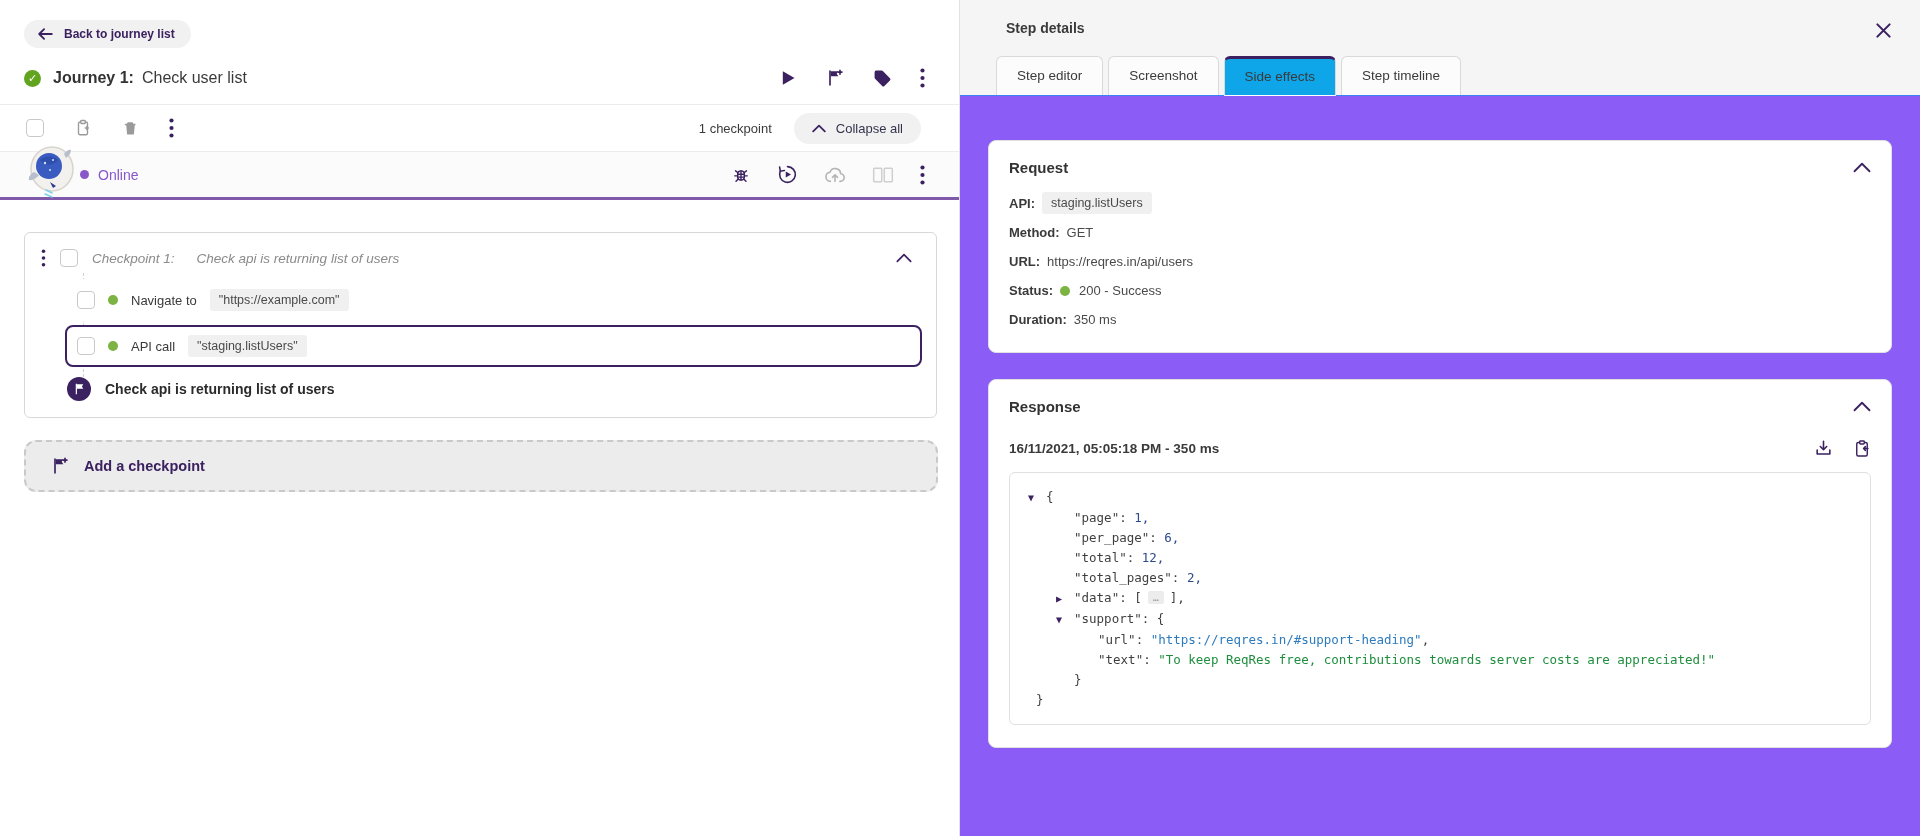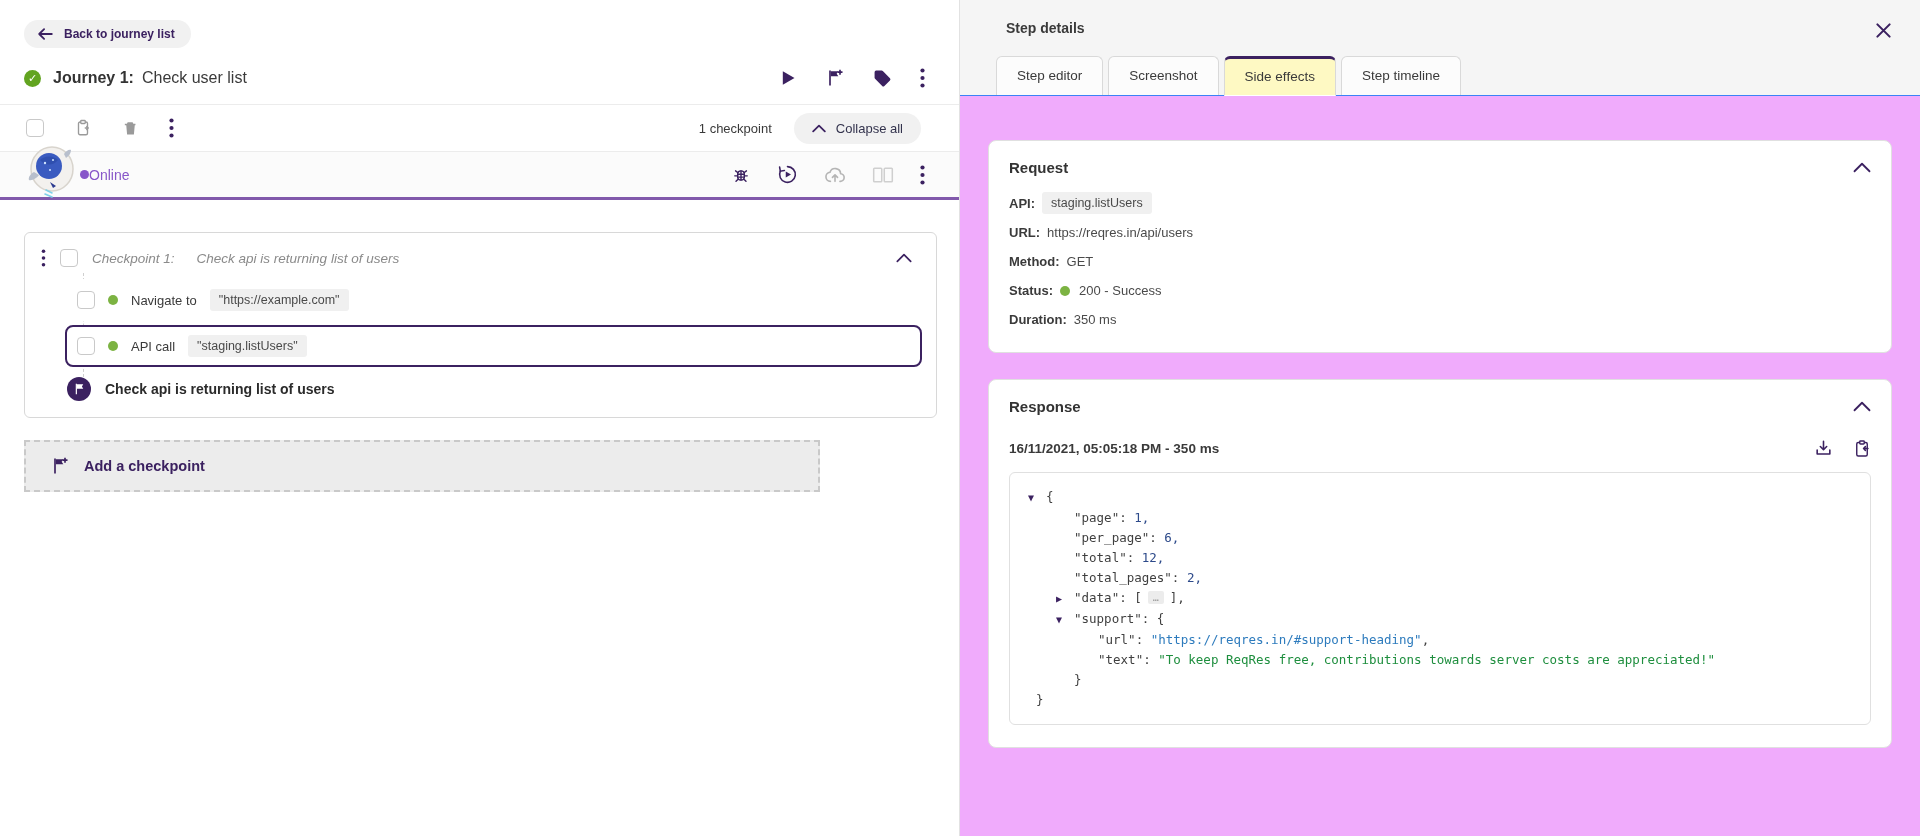--- a/index.html
+++ b/index.html
@@ -32,21 +32,21 @@
   .sel-right { margin-left:auto; display:flex; align-items:center; gap:22px; }
   .count-text { font-size:13px; color:#3a3a3a; }
   .pill-btn { display:inline-flex; align-items:center; gap:10px; background:#f1f1f1;
     border:none; border-radius:16px; padding:8px 18px; cursor:pointer;
     color:#33334d; font-weight:400; font-size:13px; font-family:inherit; }
   .toolbar-divider { height:1px; background:#ececec; }
 
   .status-row { display:flex; align-items:center; height:48px; padding:0 34px 0 80px;
     background:#fbfbfb; border-bottom:3px solid #8159ab; position:relative; }
   .avatar { position:absolute; left:26px; top:-10px; width:52px; height:56px; }
-  .online { display:flex; align-items:center; color:#8857c9; font-size:14px; }
+  .online { display:flex; align-items:center; gap:9px; color:#8857c9; font-size:14px; }
   .dot { width:9px; height:9px; border-radius:50%; background:#8857c9; display:inline-block; }
   .status-actions { margin-left:auto; display:flex; align-items:center; gap:26px; }
 
   .checkpoint-card { margin:32px 22px 0 24px; border:1px solid #d8d8d8; border-radius:6px;
     background:#fff; padding:12px 10px 16px 12px; position:relative; }
   .connector { position:absolute; left:58px; top:40px; height:104px;
     border-left:1px dashed #cfcfcf; z-index:0; }
   .cp-header { display:flex; align-items:center; gap:14px; padding:4px 8px 8px 4px; position:relative; z-index:1; }
   .cp-title { font-style:italic; color:#8a8a8a; font-size:13.5px; }
   .cp-title .cp-label { margin-right:22px; }
@@ -58,40 +58,40 @@
   .green-dot { width:10px; height:10px; border-radius:50%; background:#7cb342; flex:none; }
   .step-action { font-size:13px; color:#3a3a3a; }
   .chip { background:#f0f0f0; border-radius:3px; padding:4px 9px; font-size:12.5px; color:#4a4a4a; }
   .assertion-row { display:flex; align-items:center; gap:14px; margin:10px 0 0 30px;
     position:relative; z-index:1; }
   .flag-circle { width:24px; height:24px; border-radius:50%; background:#3b2160; color:#fff;
     display:inline-flex; align-items:center; justify-content:center; flex:none; cursor:pointer; }
   .assertion-text { font-size:14px; font-weight:700; color:#2b2b2b; }
 
   .add-checkpoint { margin:22px 22px 0 24px; height:52px; background:#ececec;
-    border:2px dashed #c9c9c9; border-radius:0; display:flex; align-items:center;
-    gap:14px; padding-left:24px; cursor:pointer; width:796px; }
+    border:2px dashed #c9c9c9; border-radius:12px; display:flex; align-items:center;
+    gap:14px; padding-left:24px; cursor:pointer; width:914px; }
   .add-checkpoint span.lbl { font-size:14.5px; font-weight:700; color:#3b2160; }
   .add-checkpoint .icon-btn { color:#3b2160; }
 
   
   .right { width:961px; height:836px; border-left:1px solid #e2e2e2; display:flex;
     flex-direction:column; background:#fff; }
   .panel-head { background:#f5f5f5; padding:20px 24px 0 46px; position:relative; }
   .panel-title { font-size:14px; color:#3a3a3a; font-weight:700; }
   .close-btn { position:absolute; right:22px; top:16px; background:none; border:none;
     cursor:pointer; color:#3b2160; padding:4px; }
   .tabs-row { background:#f5f5f5; padding:20px 0 0 36px; display:flex; gap:5px;
     border-bottom:1px solid #3b82f6; }
   .tab { border:1px solid #d9d9d9; border-bottom:none; border-radius:6px 6px 0 0;
     background:#fcfcfc; padding:10px 20px 11px 20px; font-size:13.5px; color:#3a3a3a;
     cursor:pointer; font-family:inherit; margin-bottom:0; position:relative; }
-  .tab.active { background:#fef9c3; border-top:3px solid #3b2160; 
+  .tab.active { background:#0ea5e9; border-top:3px solid #3b2160; 
     margin-bottom:-1px; border-bottom:1px solid #fff; }
-  .panel-body { flex:1; background:#f0abfc; padding:44px 28px 16px 28px; overflow:hidden; }
+  .panel-body { flex:1; background:#8b5cf6; padding:44px 28px 16px 28px; overflow:hidden; }
 
   .card { border:1px solid #e0e0e0; border-radius:8px; padding:18px 20px 22px 20px; background:#fff; }
   .card + .card { margin-top:26px; }
   .card-head { display:flex; align-items:center; }
   .card-title { font-size:15px; font-weight:700; color:#333; }
   .collapse-btn { margin-left:auto; }
   .kv-rows { margin-top:16px; }
   .kv { display:flex; align-items:center; margin-top:8px; font-size:13px; min-height:21px; }
   .kv .lbl { font-weight:700; color:#3a3a3a; margin-right:7px; }
   .kv .val { color:#4a4a4a; }
@@ -392,26 +392,26 @@
                 </svg>
               </span>
           </button>
         </div>
         <div class="kv-rows">
           <div class="kv">
             <span class="lbl">API:</span>
             <span class="chip">staging.listUsers</span>
           </div>
           <div class="kv">
+            <span class="lbl">Method:</span>
+            <span class="val">GET</span>
+          </div>
+          <div class="kv">
             <span class="lbl">URL:</span>
             <span class="val">https://reqres.in/api/users</span>
-          </div>
-          <div class="kv">
-            <span class="lbl">Method:</span>
-            <span class="val">GET</span>
           </div>
           <div class="kv">
             <span class="lbl">Status:</span>
             <span class="status-dot"></span>
             <span class="val">200 - Success</span>
           </div>
           <div class="kv">
             <span class="lbl">Duration:</span>
             <span class="val">350 ms</span>
           </div>

